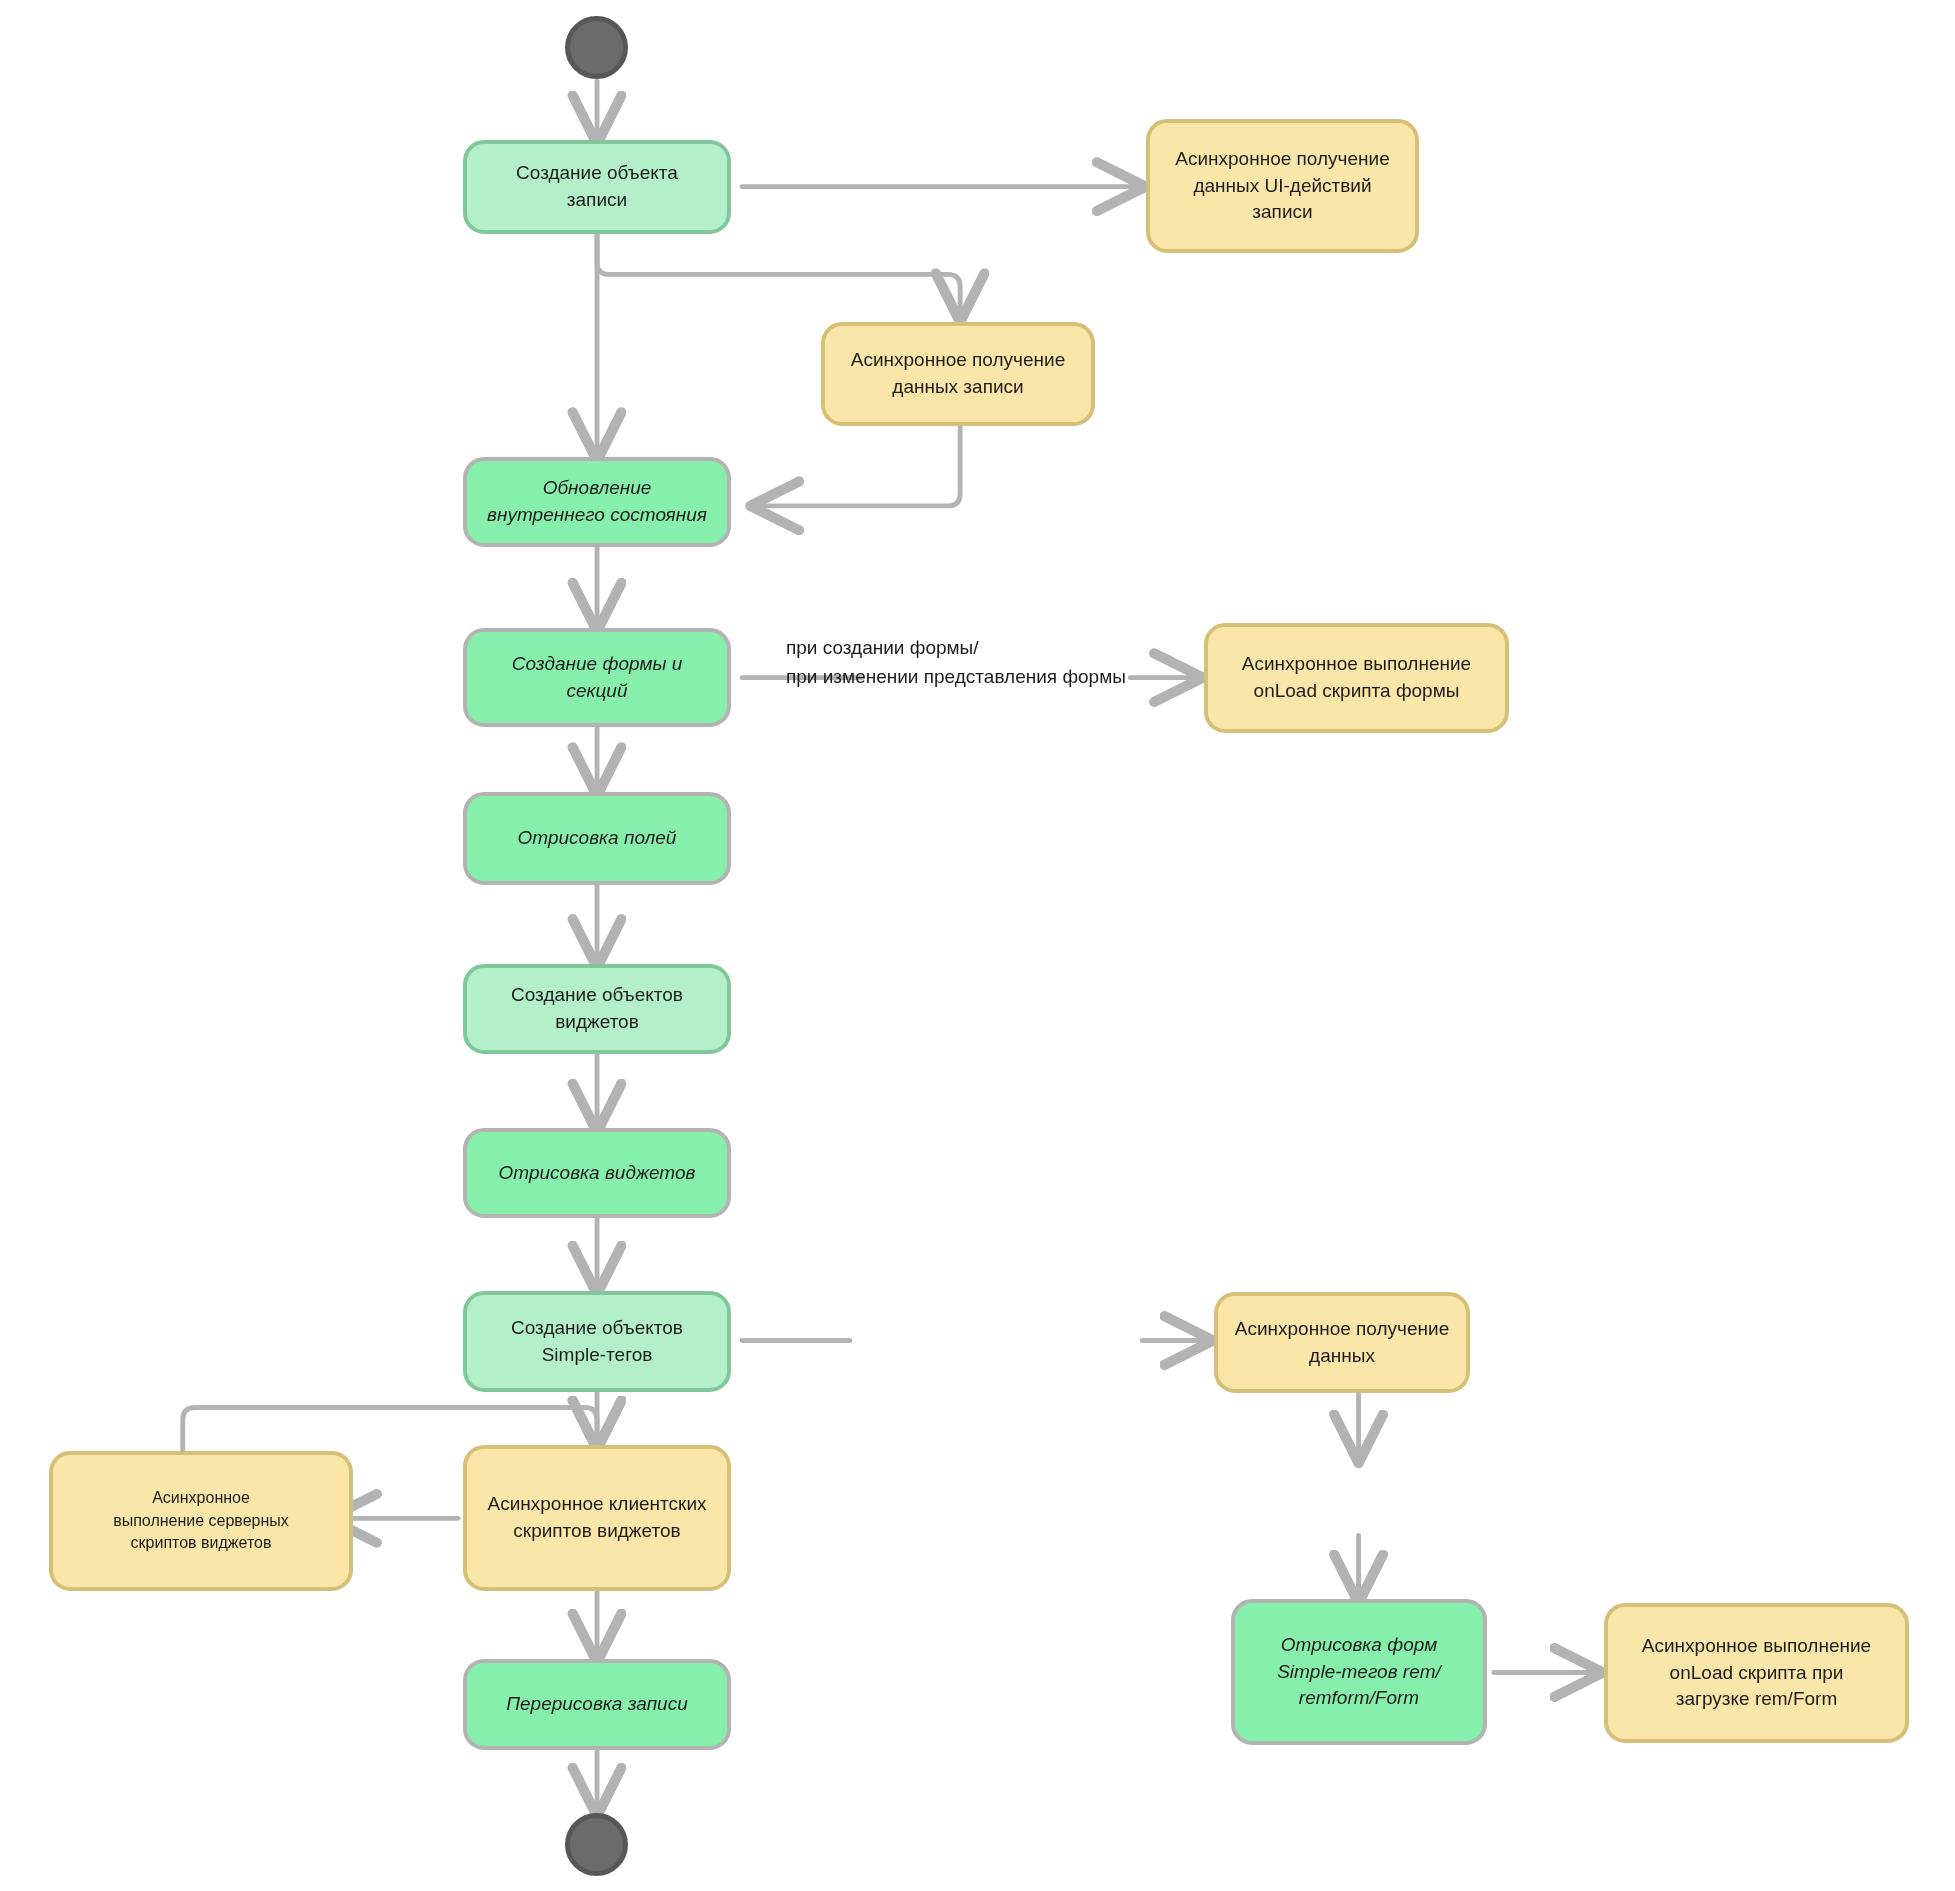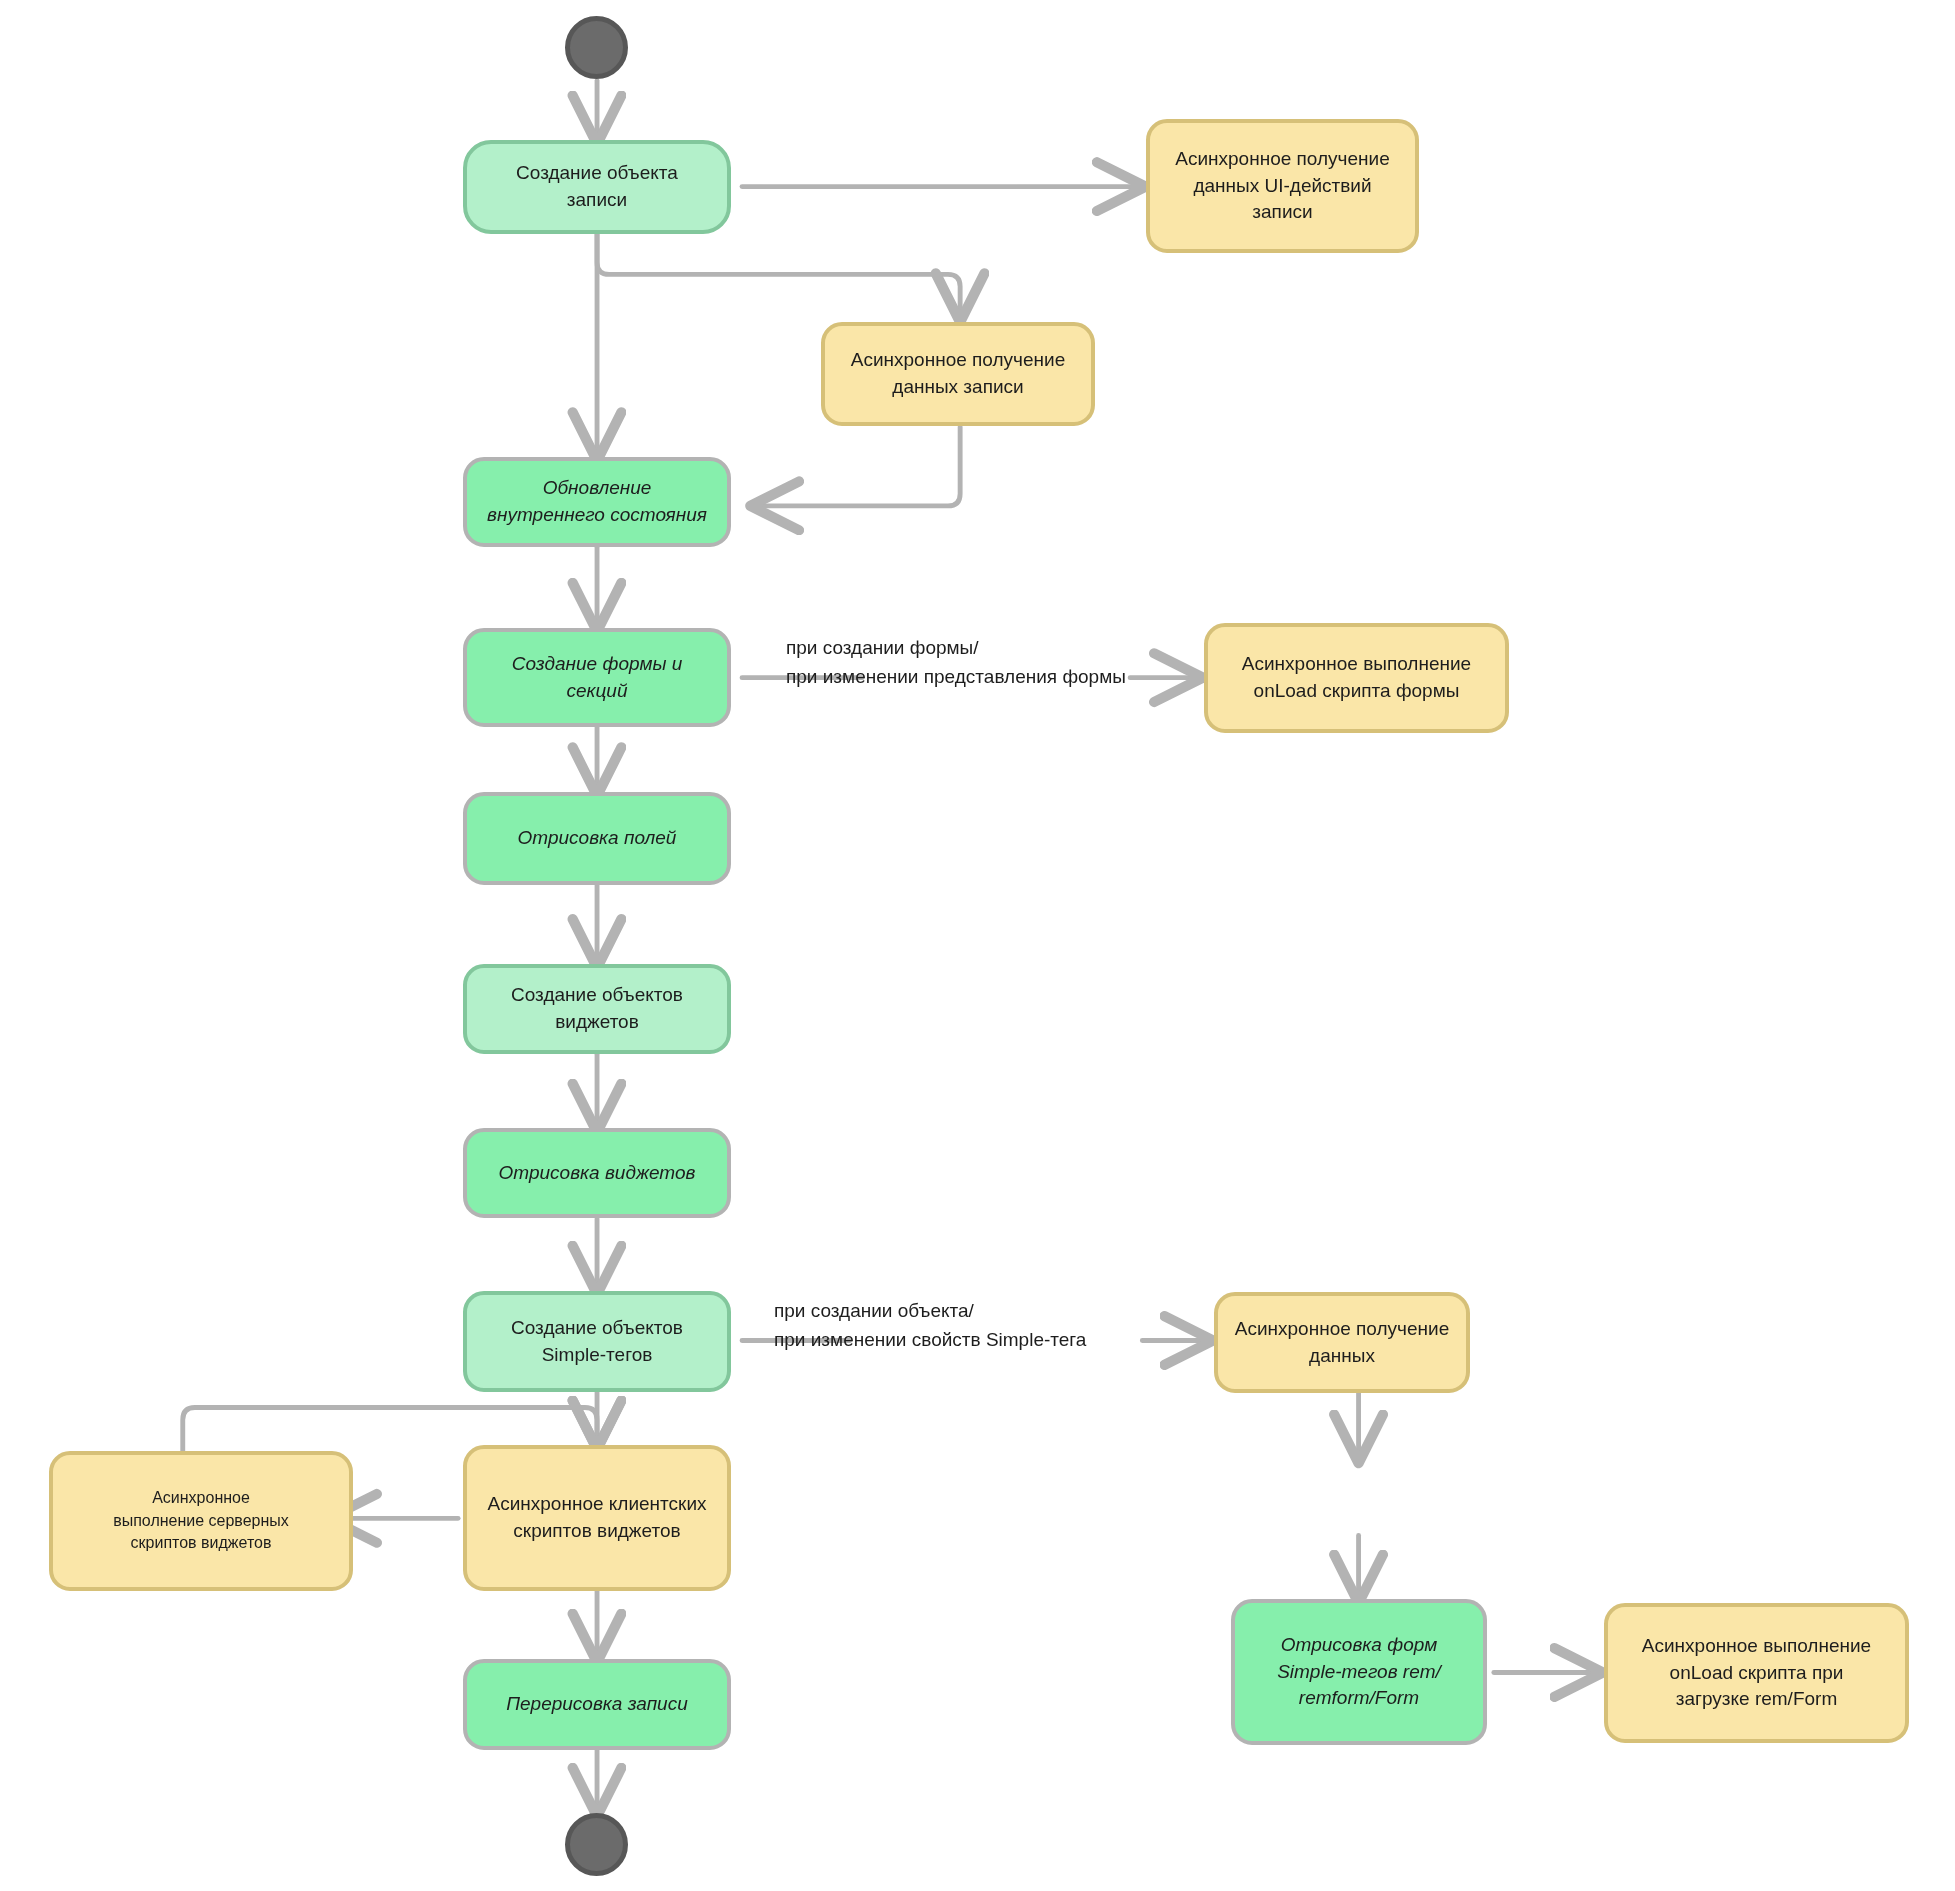--- a/index.html
+++ b/index.html
@@ -68,21 +68,21 @@
 
       <path d="M2452,2745 L2625,2745"></path>
 
       <path d="M980,2872 L980,2975"></path>
     </g>
   </svg>
 
   <div class="terminal" style="left:565px;top:16px;width:63px;height:63px;"></div>
   <div class="terminal" style="left:565px;top:1813px;width:63px;height:63px;"></div>
 
-  <div class="node green" style="left: 463px; top: 140px; width: 268px; height: 94px; font-size: 19px; white-space: pre-line; border-radius: 28px;">Создание объекта
+  <div class="node green" style="left: 463px; top: 140px; width: 268px; height: 94px; font-size: 19px; white-space: pre-line;">Создание объекта
 записи</div>
 
   <div class="node yellow" style="left: 1146px; top: 119px; width: 273px; height: 134px; font-size: 19px; white-space: pre-line;">Асинхронное получение
 данных  UI-действий
 записи</div>
 
   <div class="node yellow" style="left: 821px; top: 322px; width: 274px; height: 104px; font-size: 19px; white-space: pre-line;">Асинхронное получение
 данных записи</div>
 
   <div class="node gray" style="left: 463px; top: 457px; width: 268px; height: 90px; font-size: 19px; white-space: pre-line;">Обновление
@@ -121,17 +121,15 @@
 Simple-тегов rem/
 remform/Form</div>
 
   <div class="node yellow" style="left: 1604px; top: 1603px; width: 305px; height: 140px; font-size: 19px; white-space: pre-line;">Асинхронное выполнение
 onLoad скрипта при
 загрузке rem/Form</div>
 
   <div class="edge-label" style="left: 786px; top: 634px; width: 420px; font-size: 19px; white-space: pre-line;">при создании формы/
 при изменении представления формы</div>
 
-  <div class="edge-label" style="left: 774px; top: 1297px; width: 445px; font-size: 19px; white-space: pre-line;">при создании объекта/
-при изменении свойств Simple-тега</div>
 
 </div>
 
 
 </body></html>

